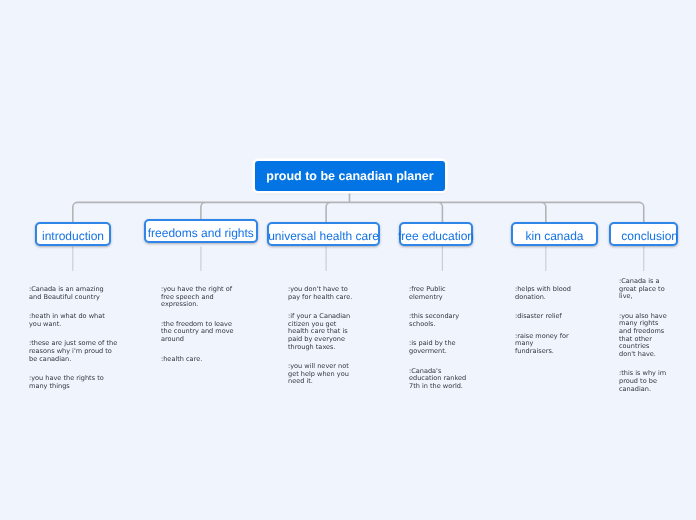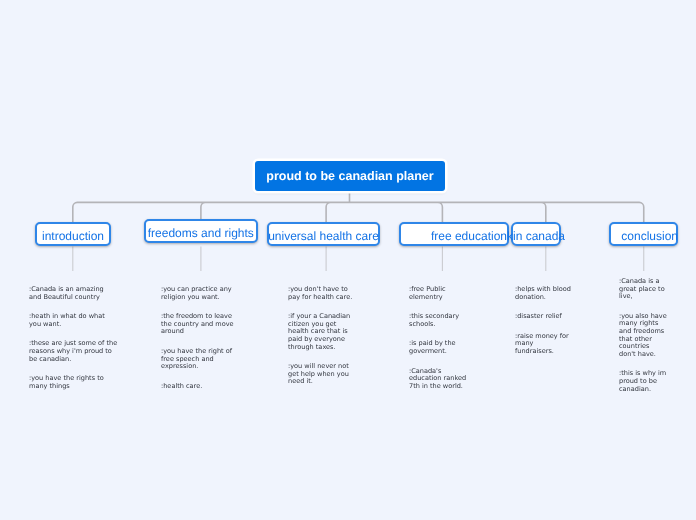--- a/index.html
+++ b/index.html
@@ -48,42 +48,41 @@
   <div id="nodes">
     <div class="node child" style="left: 34.8px; top: 222.4px; width: 76px; height: 24px;">
       <span>introduction</span>
     </div>
     <div class="node child" style="left: 144.1px; top: 219px; width: 113.6px; height: 24px;">
       <span>freedoms and rights</span>
     </div>
     <div class="node child" style="left: 267.3px; top: 222.4px; width: 113px; height: 24px;">
       <span>universal health care</span>
     </div>
-    <div class="node child" style="left: 399.1px; top: 222.4px; width: 110px; height: 24px; justify-content: flex-end;">
+    <div class="node child" style="left: 399.1px; top: 222.4px; width: 74px; height: 24px;">
       <span>free education</span>
     </div>
-    <div class="node child" style="left: 511.1px; top: 222.4px; width: 50px; height: 24px; border-radius: 6px;">
+    <div class="node child" style="left: 511.1px; top: 222.4px; width: 87px; height: 24px;">
       <span>kin canada</span>
     </div>
     <div class="node child" style="left: 609.1px; top: 222.4px; width: 69.3px; height: 24px; padding-left: 12px;">
       <span>conclusion</span>
     </div>
   </div>
 
   <div id="texts">
     <div class="txt" style="left: 17.4px; top: 273.7px; width: 113px;">
       <p>:Canada is an amazing and Beautiful country</p>
       <p>:heath in what do what you want.</p>
       <p>:these are just some of the reasons why i'm proud to be canadian.</p>
       <p>:you have the rights to many things</p>
     </div>
     <div class="txt" style="left: 148.6px; top: 273.7px; width: 104px;">
-      <p>:you can practice any religion you want.</p>
+      <p>:you have the right of free speech and expression.</p>
       <p>:the freedom to leave the country and move around</p>
-      <p>:you have the right of free speech and expression.</p>
       <p>:health care.</p>
     </div>
     <div class="txt" style="left: 275.6px; top: 273.7px; width: 95px;">
       <p>:you don't have to pay for health care.</p>
       <p>:if your a Canadian citizen you get health care that is paid by everyone through taxes.</p>
       <p>:you will never not get help when you need it.</p>
     </div>
     <div class="txt" style="left: 397px; top: 273.7px; width: 82px;">
       <p>:free Public elementry</p>
       <p>:this secondary schools.</p>

